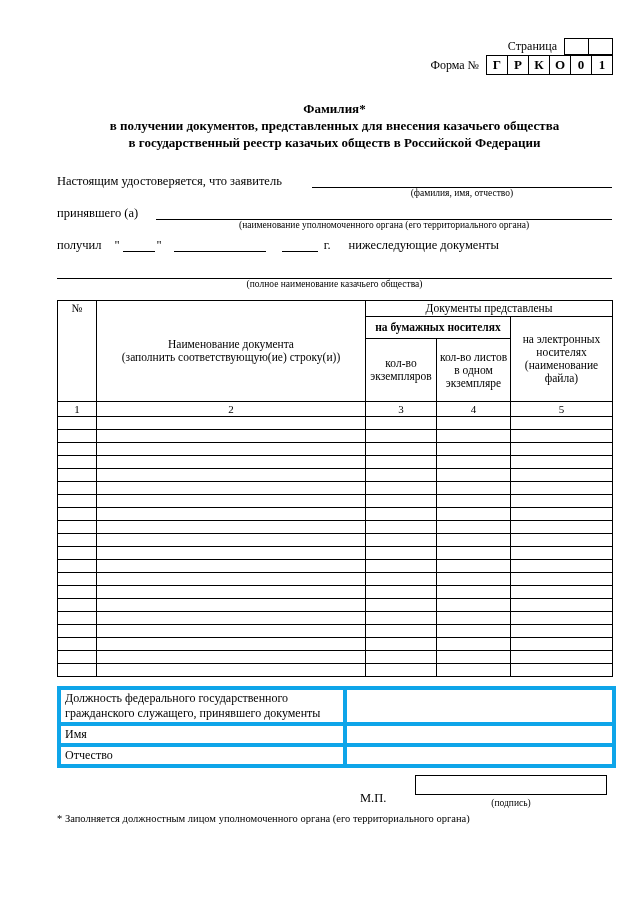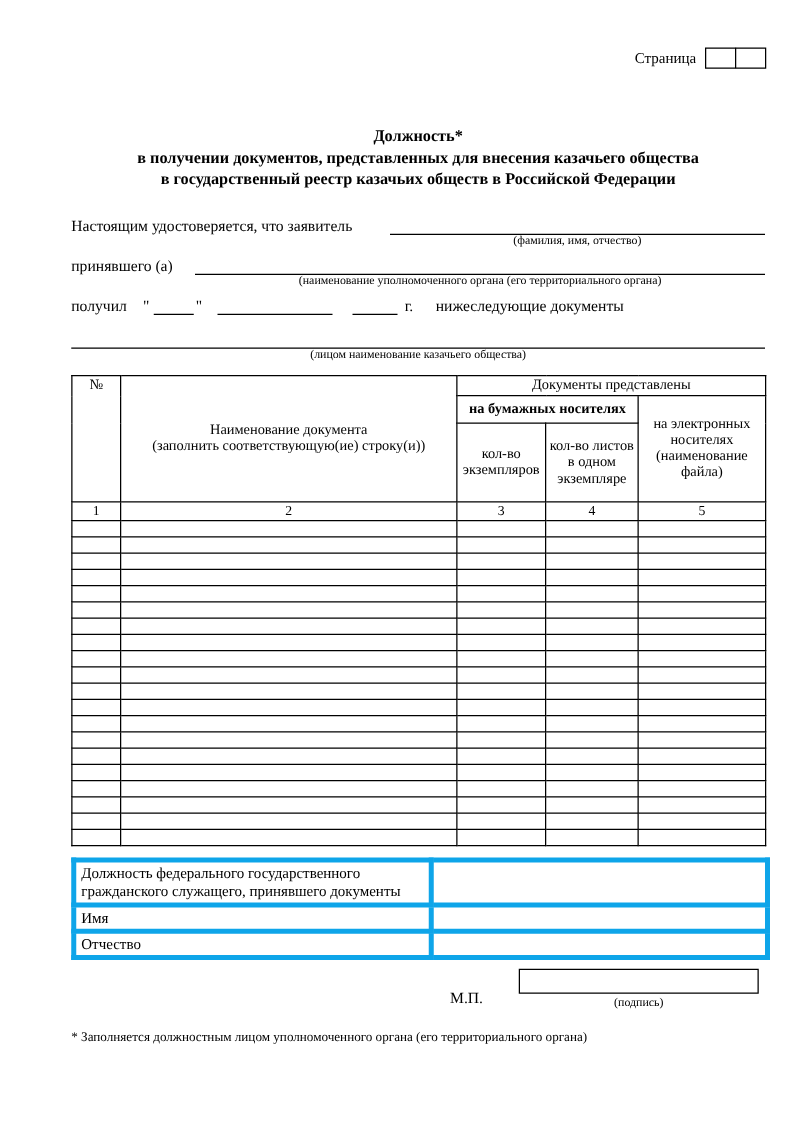--- a/index.html
+++ b/index.html
@@ -69,37 +69,46 @@
   .officer-table .r1 td { height:35px; }
   .officer-table .r td { height:16px; }
 
   
   .sig-wrap { position:relative; margin-top:7px; height:38px; }
   .mp { position:absolute; left:303px; top:16px; font-size:12.5px; }
   .sig-box { position:absolute; left:358px; top:0; width:192px; height:20px; border:1px solid #000; box-sizing:border-box; }
   .sig-cap { position:absolute; left:358px; top:23px; width:192px; text-align:center; font-size:9.5px; }
 
   
-  .footnote { margin-top:12px; font-size:10.5px; }
+  .footnote { font-size:10.5px; }
 </style>
 </head>
 <body>
 
 <div class="form-head">
   <div class="fh-row">
     <span class="fh-label">Страница</span>
     <span class="cell page-cell"></span>
     <span class="cell page-cell"></span>
   </div>
+  <div class="fh-row">
+    <span class="fh-label">Форма №</span>
+    <span class="cell code-cell">Г</span>
+    <span class="cell code-cell">Р</span>
+    <span class="cell code-cell">К</span>
+    <span class="cell code-cell">О</span>
+    <span class="cell code-cell">0</span>
+    <span class="cell code-cell">1</span>
+  </div>
 </div>
 
 <div class="content">
 
   <div class="title">
-    <div>Должность*</div>
+    <div>Фамилия*</div>
     <div>в получении документов, представленных для внесения казачьего общества</div>
     <div>в государственный реестр казачьих обществ в Российской Федерации</div>
   </div>
 
   <div class="field-line l1">
     <span class="t">Настоящим удостоверяется, что заявитель</span>
     <span class="blank grow">
       <span class="capwrap">
           <span class="cap">(фамилия, имя, отчество)</span>
         </span>
@@ -122,21 +131,21 @@
     <span class="t q2">"</span>
     <span class="blank b-month"></span>
     <span class="blank b-year"></span>
     <span class="t suffix">г.</span>
     <span class="t tail">нижеследующие документы</span>
   </div>
 
   <div class="field-line l4">
     <span class="blank grow">
       <span class="capwrap">
-          <span class="cap">(лицом наименование казачьего общества)</span>
+          <span class="cap">(полное наименование казачьего общества)</span>
         </span>
     </span>
   </div>
 
   <table class="doc-table">
     <colgroup>
       <col style="width:39px">
         <col style="width:269px">
         <col style="width:71px">
         <col style="width:74px">

